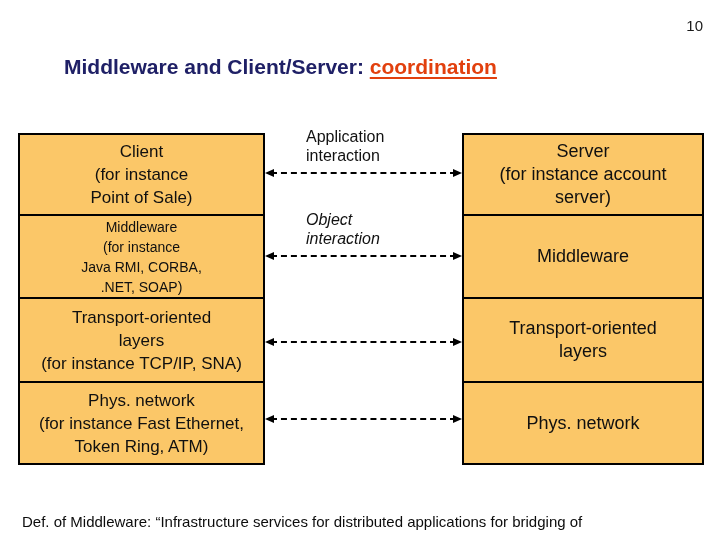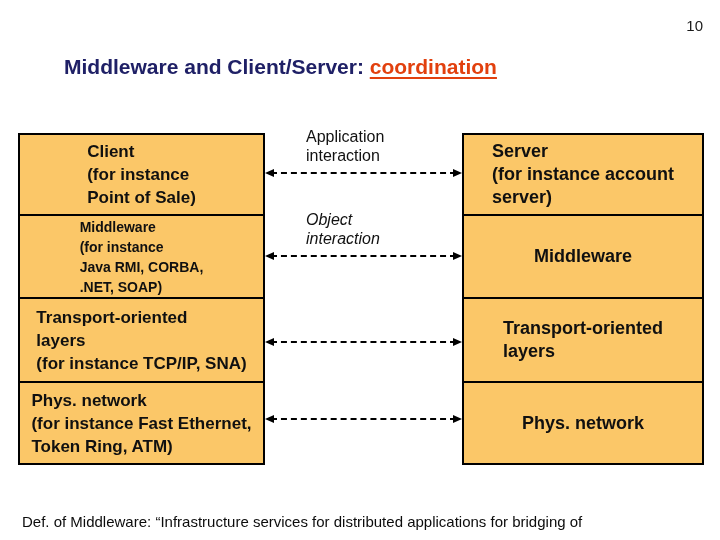--- a/index.html
+++ b/index.html
@@ -28,24 +28,23 @@
   }
   .stack{position:absolute;display:flex;flex-direction:column;}
   .stack-left{left:18px;top:133px;width:247px;}
   .stack-right{left:462px;top:133px;width:242px;}
   .box{
     box-sizing:border-box;
     background:#fbc768;
     border:2px solid #000000;
     margin-top:-2px;
     display:flex;align-items:center;justify-content:center;
-    text-align:left;
+    text-align:center;
     color:#101010;
     white-space:pre-line;
-    font-weight:bold;
   }
   .box:first-child{margin-top:0;}
   .r1{height:83px;} .r2{height:85px;} .r3{height:86px;} .r4{height:84px;}
   .fs17{font-size:17px;line-height:23px;}
   .fs14{font-size:14px;line-height:20px;}
   .fs18{font-size:18px;line-height:23px;}
   .arrow-label{
     position:absolute;left:306px;
     font-size:16px;line-height:19px;color:#111111;
     white-space:pre-line;

